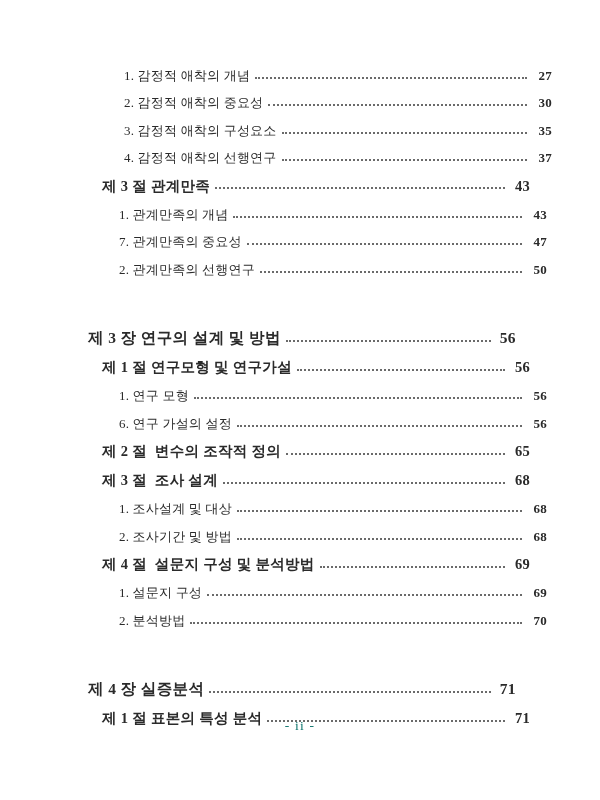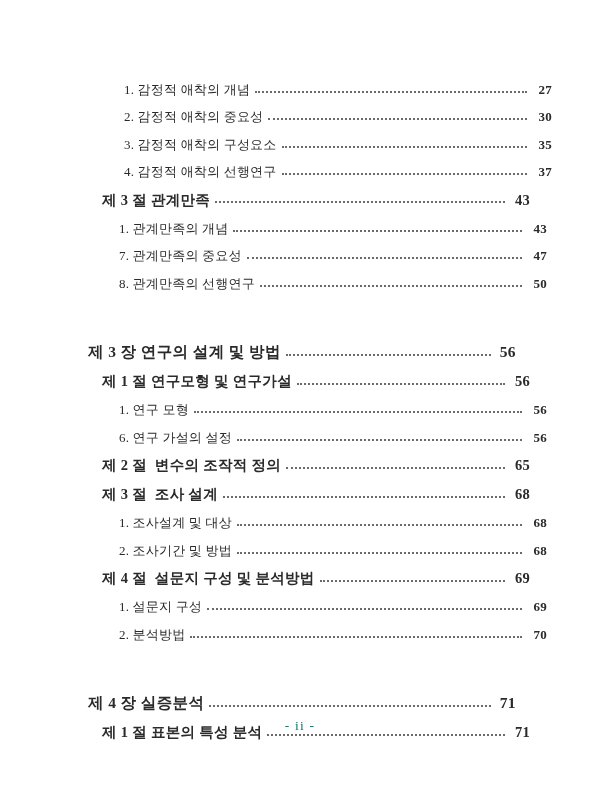--- a/index.html
+++ b/index.html
@@ -22,21 +22,21 @@
     left: 0;
     top: 0;
     width: 600px;
     height: 800px;
     background: #fff;
   }
 
   #toc-list {
     position: absolute;
     left: 88px;
-    top: 70px;
+    top: 56px;
     width: 428px;
   }
 
   
   .toc-entry {
     display: flex;
     align-items: flex-end;
     width: 100%;
     height: 27.5px;
     box-sizing: border-box;
@@ -148,21 +148,21 @@
         <span class="entry-title">1. 관계만족의 개념</span>
         <span class="leader"></span>
         <span class="entry-page">43</span>
       </div>
       <div class="toc-entry level-item">
         <span class="entry-title">7. 관계만족의 중요성</span>
         <span class="leader"></span>
         <span class="entry-page">47</span>
       </div>
       <div class="toc-entry level-item">
-        <span class="entry-title">8. 관계만족의 선행연구</span>
+        <span class="entry-title">2. 관계만족의 선행연구</span>
         <span class="leader"></span>
         <span class="entry-page">50</span>
       </div>
       <div class="toc-entry level-chapter gap-before">
         <span class="entry-title">제 3 장 연구의 설계 및 방법</span>
         <span class="leader"></span>
         <span class="entry-page">56</span>
       </div>
       <div class="toc-entry level-section">
         <span class="entry-title">제 1 절 연구모형 및 연구가설</span>

